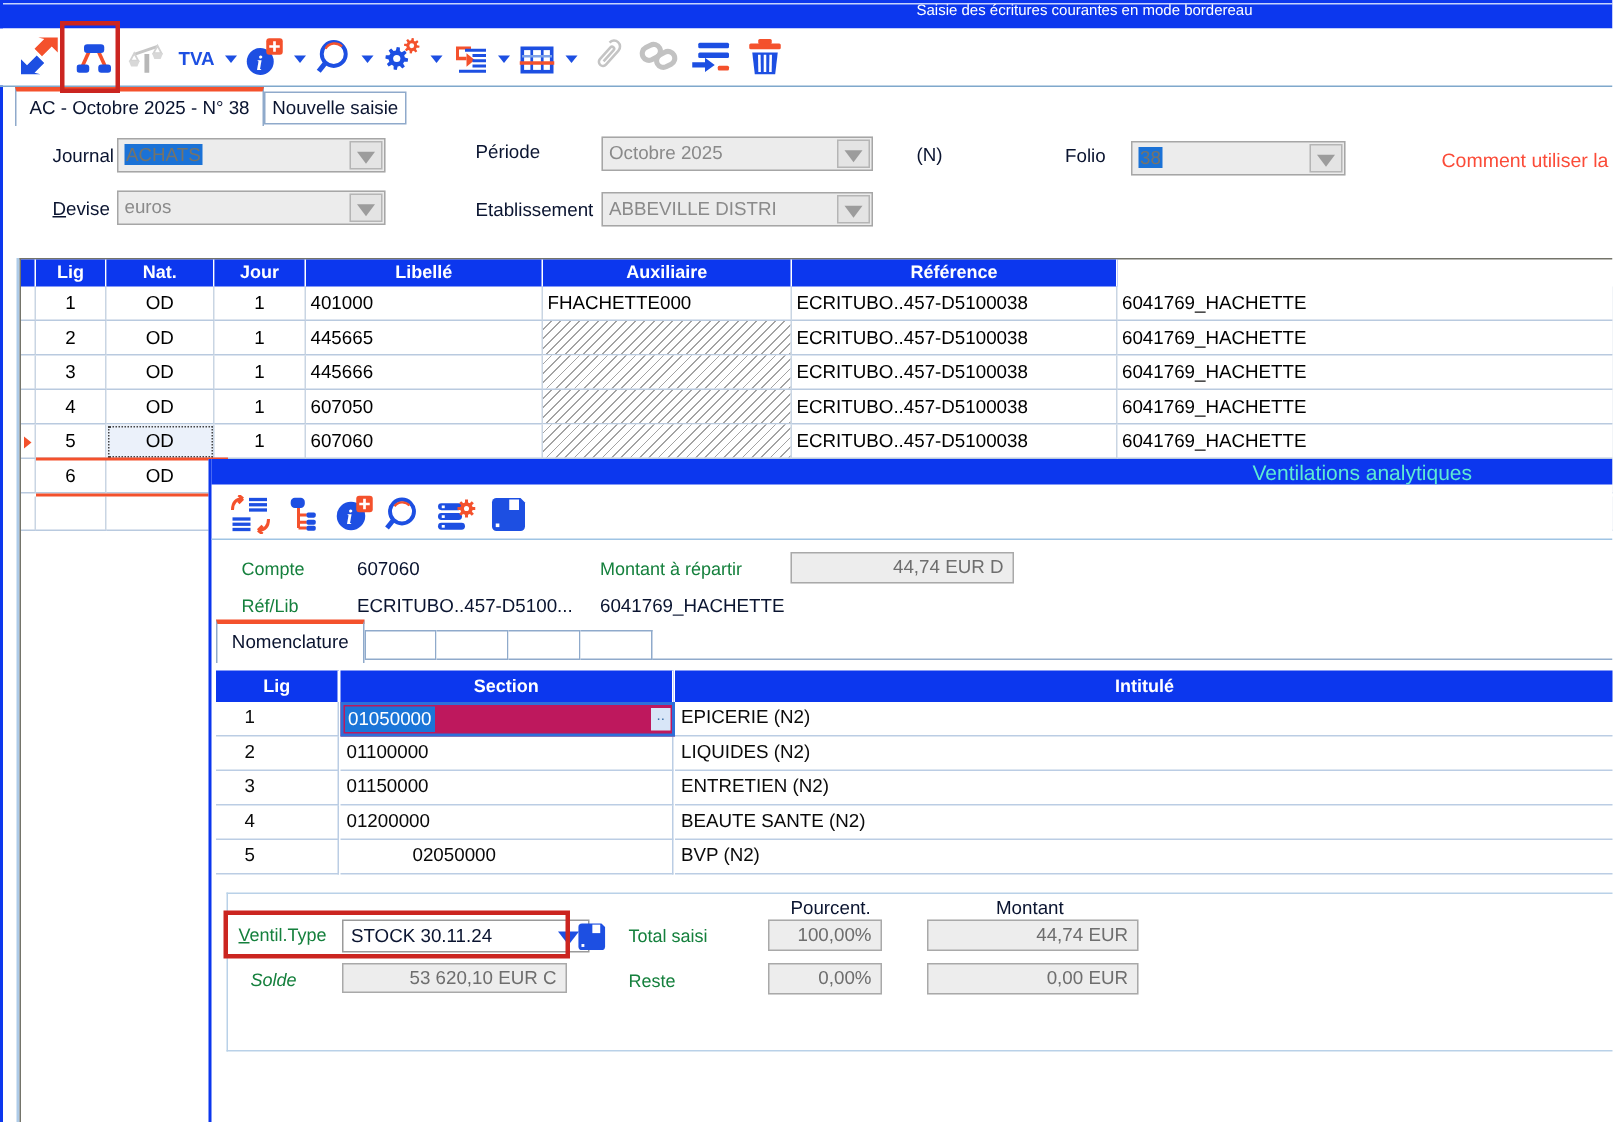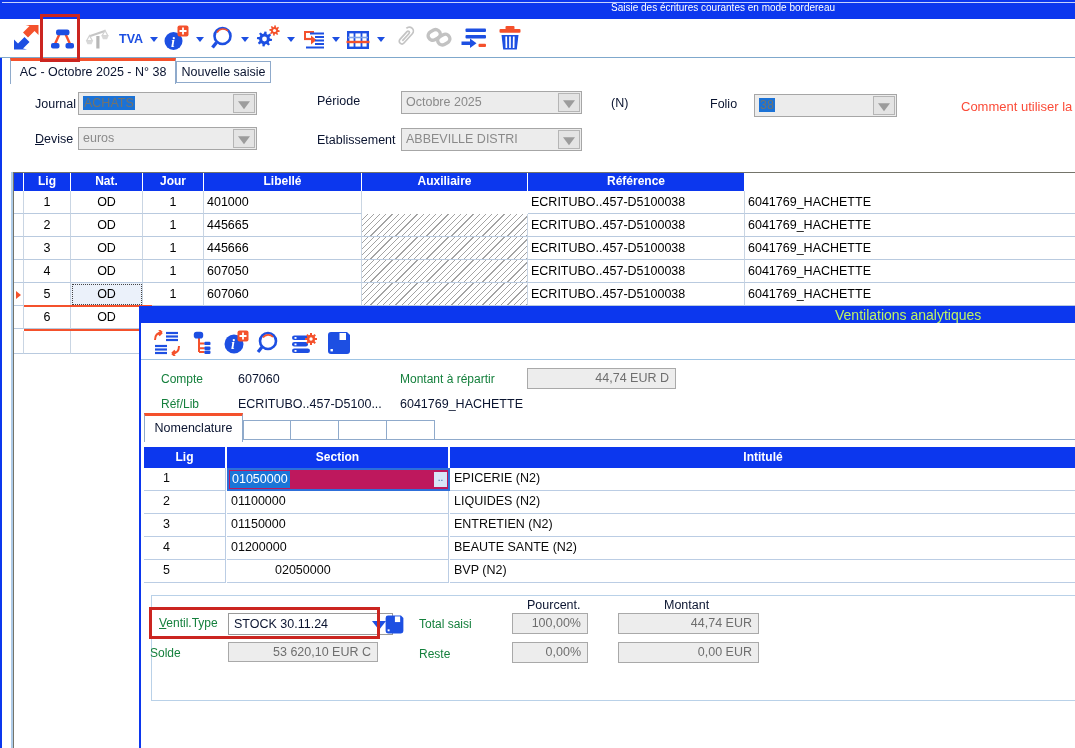--- a/index.html
+++ b/index.html
@@ -54,21 +54,21 @@
   .gcell.l { padding-left:3px; }
   .hatch { background:repeating-linear-gradient(135deg,#fff 0,#fff 3.6px,#A3A3A3 3.6px,#A3A3A3 4.4px); }
   #row-marker { position:absolute; width:0; height:0; border-top:4.5px solid transparent; border-bottom:4.5px solid transparent; border-left:5.5px solid #F4512C; }
   .focus-cell { background:#EBF1FA; outline:1px dotted #444; outline-offset:-2px; }
   .redline { position:absolute; height:2px; background:#F4512C; z-index:3; }
 
   
   #panel { left:139px; top:306px; width:936px; height:442px; background:#fff;
     border-left:2px solid #0C37EE; z-index:10; }
   #panel-bar { position:absolute; left:0; top:0; width:934px; height:17px; background:#0C37EE; }
-  #panel-bar .t { position:absolute; left:694px; top:1px; color:#bef264; font-size:14px; white-space:nowrap; }
+  #panel-bar .t { position:absolute; left:694px; top:1px; color:#5eead4; font-size:14px; white-space:nowrap; }
   .ptbi { position:absolute; width:26px; height:26px; top:24px; }
   #panel-tb-sep { position:absolute; left:0; top:53px; width:934px; height:1px; background:#9FC4E4; }
   .plbl { position:absolute; font-size:12px; color:#15803d; white-space:nowrap; }
   .pval { position:absolute; font-size:12.5px; color:#0A1430; white-space:nowrap; }
   .ginput { position:absolute; background:#EDEDED; border:1px solid #A9A9A9; font-size:12.5px; color:#6E6E6E;
     text-align:right; padding:2px 6px 0 0; }
 
   
   #nom-tab { position:absolute; left:3px; top:107px; width:99px; height:29px; background:#fff;
     border:1px solid #8FAACB; border-top:3px solid #F4512C; border-bottom:none; font-size:12.5px; color:#0A1430;
@@ -240,20 +240,21 @@
   <div class="ghead" style="left:190px;width:158px;">Libellé</div>
   <div class="ghead" style="left:348px;width:166px;">Auxiliaire</div>
   <div class="ghead" style="left:514px;width:217px;">Référence</div>
   <div id="grid-rows">
       <div class="grow" style="top: 18px;">
         <div class="gcell" style="left: 0px; width: 10px;"></div>
         <div class="gcell c" style="left: 10px; width: 47px;">1</div>
         <div class="gcell c" style="left: 57px; width: 72px;">OD</div>
         <div class="gcell c" style="left: 129px; width: 61px;">1</div>
         <div class="gcell l" style="left: 190px; width: 158px;">401000</div>
+        <div class="gcell l" style="left: 348px; width: 166px;">FHACHETTE000</div>
         <div class="gcell l" style="left: 514px; width: 217px;">ECRITUBO..457-D5100038</div>
         <div class="gcell l" style="left: 731px; width: 331px;">6041769_HACHETTE</div>
       </div>
       <div class="grow" style="top: 41px;">
         <div class="gcell" style="left: 0px; width: 10px;"></div>
         <div class="gcell c" style="left: 10px; width: 47px;">2</div>
         <div class="gcell c" style="left: 57px; width: 72px;">OD</div>
         <div class="gcell c" style="left: 129px; width: 61px;">1</div>
         <div class="gcell l" style="left: 190px; width: 158px;">445665</div>
         <div class="gcell l hatch" style="left: 348px; width: 166px;"></div>
@@ -445,18 +446,18 @@
     <path d="M2,5 a3,3 0 0 1 3,-3 h16 l3,3 v16 a3,3 0 0 1 -3,3 h-16 a3,3 0 0 1 -3,-3 Z" fill="#1D4FE2"></path>
     <rect x="13.5" y="3" width="6.5" height="7" fill="#fff"></rect>
     <rect x="4.5" y="19" width="2.4" height="2.4" fill="#fff"></rect>
   </svg>
 
   <span class="colhead" style="left:386px;top:292px;">Pourcent.</span>
   <span class="colhead" style="left:523px;top:292px;">Montant</span>
   <span class="plbl" style="left:278px;top:311px;">Total saisi</span>
   <div class="ginput" style="left:371px;top:307px;width:76px;height:21px;">100,00%</div>
   <div class="ginput" style="left:477px;top:307px;width:141px;height:21px;">44,74 EUR</div>
-  <span class="plbl" style="left:9px;top:340px;">Solde</span>
+  <span class="plbl" style="left:26px;top:340px;font-style:italic;">Solde</span>
   <div class="ginput" style="left:87px;top:336px;width:150px;height:20px;">53 620,10 EUR C</div>
   <span class="plbl" style="left:278px;top:341px;">Reste</span>
   <div class="ginput" style="left:371px;top:336px;width:76px;height:21px;">0,00%</div>
   <div class="ginput" style="left:477px;top:336px;width:141px;height:21px;">0,00 EUR</div>
 </div>
 
 </body></html>

